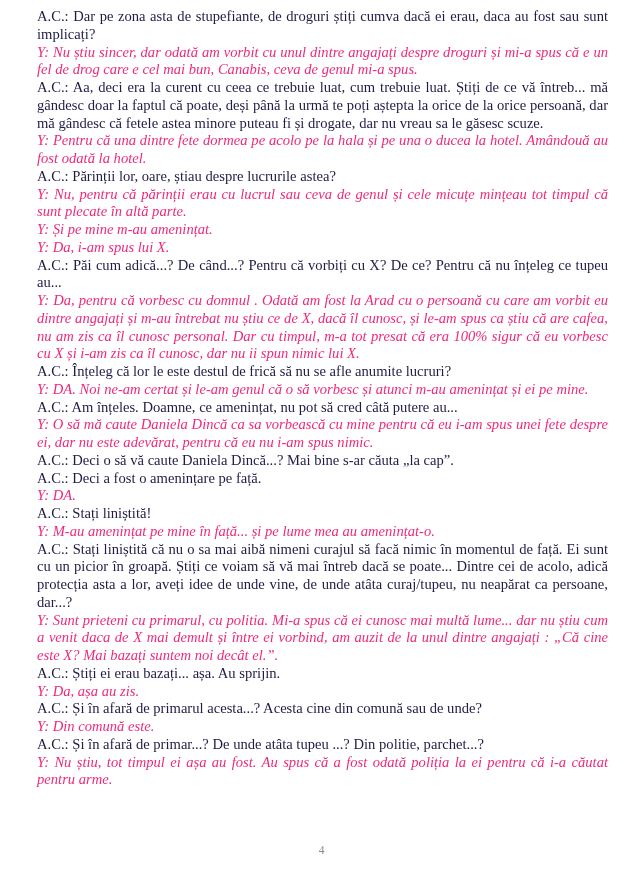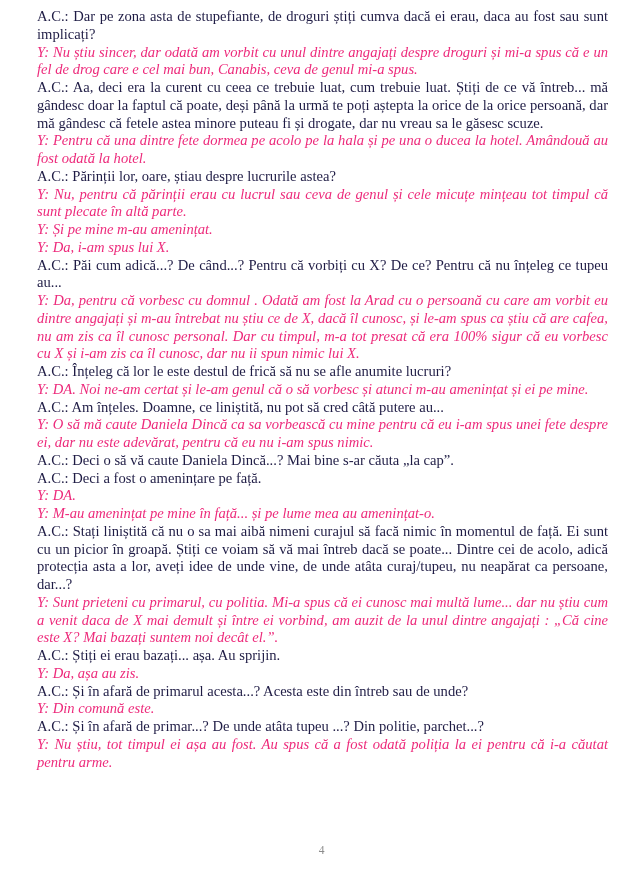--- a/index.html
+++ b/index.html
@@ -58,29 +58,30 @@
       <p class="speaker-ac">A.C.: Aa, deci era la curent cu ceea ce trebuie luat, cum trebuie luat. Știți de ce vă întreb... mă gândesc doar la faptul că poate, deși până la urmă te poți aștepta la orice de la orice persoană, dar mă gândesc că fetele astea minore puteau fi și drogate, dar nu vreau sa le găsesc scuze.</p>
       <p class="speaker-y">Y: Pentru că una dintre fete dormea pe acolo pe la hala și pe una o ducea la hotel. Amândouă au fost odată la hotel.</p>
       <p class="speaker-ac">A.C.: Părinții lor, oare, știau despre lucrurile astea?</p>
       <p class="speaker-y">Y: Nu, pentru că părinții erau cu lucrul sau ceva de genul și cele micuțe mințeau tot timpul că sunt plecate în altă parte.</p>
       <p class="speaker-y">Y: Și pe mine m-au amenințat.</p>
       <p class="speaker-y">Y: Da, i-am spus lui X.</p>
       <p class="speaker-ac">A.C.: Păi cum adică...? De când...? Pentru că vorbiți cu X? De ce? Pentru că nu înțeleg ce tupeu au...</p>
       <p class="speaker-y">Y: Da, pentru că vorbesc cu domnul . Odată am fost la Arad cu o persoană cu care am vorbit eu dintre angajați și m-au întrebat nu știu ce de X, dacă îl cunosc, și le-am spus ca știu că are cafea, nu am zis ca îl cunosc personal. Dar cu timpul, m-a tot presat că era 100% sigur că eu vorbesc cu X și i-am zis ca îl cunosc, dar nu ii spun nimic lui X.</p>
       <p class="speaker-ac">A.C.: Înțeleg că lor le este destul de frică să nu se afle anumite lucruri?</p>
       <p class="speaker-y">Y: DA. Noi ne-am certat și le-am genul că o să vorbesc și atunci m-au amenințat și ei pe mine.</p>
-      <p class="speaker-ac">A.C.: Am înțeles. Doamne, ce liniștită, nu pot să cred câtă putere au...</p>
+      <p class="speaker-ac">A.C.: Am înțeles. Doamne, ce amenințat, nu pot să cred câtă putere au...</p>
       <p class="speaker-y">Y: O să mă caute Daniela Dincă ca sa vorbească cu mine pentru că eu i-am spus unei fete despre ei, dar nu este adevărat, pentru că eu nu i-am spus nimic.</p>
       <p class="speaker-ac">A.C.: Deci o să vă caute Daniela Dincă...? Mai bine s-ar căuta „la cap”.</p>
       <p class="speaker-ac">A.C.: Deci a fost o amenințare pe față.</p>
       <p class="speaker-y">Y: DA.</p>
+      <p class="speaker-ac">A.C.: Stați liniștită!</p>
       <p class="speaker-y">Y: M-au amenințat pe mine în față... și pe lume mea au amenințat-o.</p>
       <p class="speaker-ac">A.C.: Stați liniștită că nu o sa mai aibă nimeni curajul să facă nimic în momentul de față. Ei sunt cu un picior în groapă. Știți ce voiam să vă mai întreb dacă se poate... Dintre cei de acolo, adică protecția asta a lor, aveți idee de unde vine, de unde atâta curaj/tupeu, nu neapărat ca persoane, dar...?</p>
       <p class="speaker-y">Y: Sunt prieteni cu primarul, cu politia. Mi-a spus că ei cunosc mai multă lume... dar nu știu cum a venit daca de X mai demult și între ei vorbind, am auzit de la unul dintre angajați : „Că cine este X? Mai bazați suntem noi decât el.”.</p>
       <p class="speaker-ac">A.C.: Știți ei erau bazați... așa. Au sprijin.</p>
       <p class="speaker-y">Y: Da, așa au zis.</p>
-      <p class="speaker-ac">A.C.: Și în afară de primarul acesta...? Acesta este din întreb sau de unde?</p>
+      <p class="speaker-ac">A.C.: Și în afară de primarul acesta...? Acesta cine din comună sau de unde?</p>
       <p class="speaker-y">Y: Din comună este.</p>
       <p class="speaker-ac">A.C.: Și în afară de primar...? De unde atâta tupeu ...? Din politie, parchet...?</p>
       <p class="speaker-y">Y: Nu știu, tot timpul ei așa au fost. Au spus că a fost odată poliția la ei pentru că i-a căutat pentru arme.</p>
     </div>
   <div class="page-number">4</div>
 </div>
 
 </body></html>

